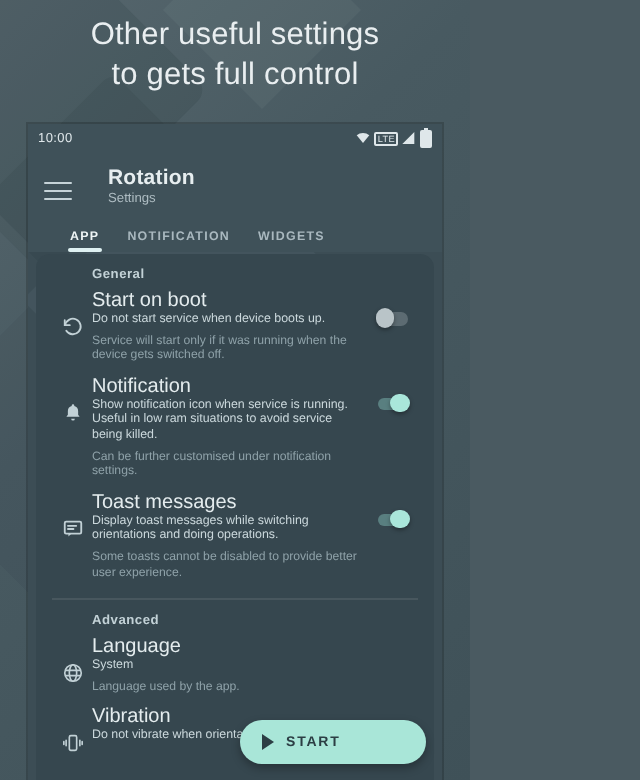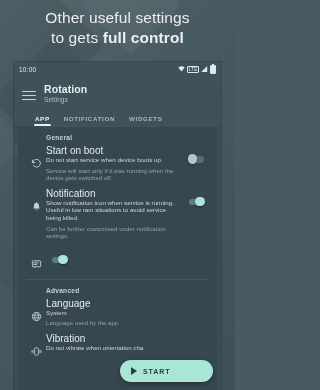--- a/index.html
+++ b/index.html
@@ -17,42 +17,42 @@
   .wm2{left:8px;top:56px;width:96px;height:96px;transform:rotate(45deg);border-radius:6px;opacity:.07;}
   .wm3{left:-26px;top:150px;width:150px;height:150px;transform:rotate(45deg);border-radius:10px;opacity:.05;}
   .wm-lite{position:absolute;background:#cfe2e6;opacity:.07;}
   .wl1{left:64px;top:118px;width:86px;height:86px;transform:rotate(45deg);}
   .wl2{left:96px;top:-30px;width:70px;height:70px;transform:rotate(45deg);opacity:.05;}
 
   
   .headline{position:absolute;left:0;right:0;top:8px;text-align:center;color:#e9eef0;line-height:1.28;z-index:6;}
   .headline .l1{font-size:15.5px;font-weight:400;letter-spacing:.1px;}
   .headline .l2{font-size:15.5px;font-weight:400;letter-spacing:.1px;}
-  .headline .l2 b{font-weight:700;margin-top:19px;}
+  .headline .l2 b{font-weight:400;margin-top:19px;}
 
   
   .phone{position:absolute;left:14px;top:62px;width:207px;height:330px;overflow:hidden;
          background:#3c4d55;box-shadow:0 0 0 1px rgba(0,0,0,.18);z-index:5;}
   .phone-overlay{position:absolute;inset:0;pointer-events:none;}
   .po1{position:absolute;left:22px;top:28px;width:120px;height:120px;background:#cfe2e6;opacity:.055;transform:rotate(45deg);}
   .po2{position:absolute;left:-30px;top:-30px;width:90px;height:90px;background:#0d1b20;opacity:.07;transform:rotate(45deg);}
 
   
   .statusbar{position:relative;height:14px;display:flex;align-items:center;justify-content:space-between;
              padding:0 5px;background:#3f5159;color:#dfe7ea;font-size:6.5px;letter-spacing:.2px;}
   .sb-right{display:flex;align-items:center;gap:2px;}
   .ic-wifi{width:7px;height:6px;}
   .ic-lte{font-size:4.6px;border:.5px solid #dfe7ea;padding:0 .5px;line-height:5px;border-radius:1px;}
   .ic-sig{width:7px;height:6px;}
   .ic-bat{width:4px;height:7px;border:.8px solid #dfe7ea;border-radius:1px;position:relative;background:#dfe7ea;}
   .ic-bat:before{content:"";position:absolute;left:1px;top:-1.6px;width:2px;height:1px;background:#dfe7ea;}
 
   
   .appbar{position:relative;background:#3f5159;padding:5px 5px 0 5px;}
-  .appbar-row{display:flex;align-items:center;gap:8px;padding:2px 0 0 3px;}
+  .appbar-row{display:flex;align-items:center;gap:18px;padding:2px 0 0 3px;}
   .hamburger{width:14px;display:flex;flex-direction:column;gap:2.6px;padding-top:4px;cursor:pointer;}
   .hamburger span{display:block;height:1.4px;background:#c6d3d8;border-radius:1px;}
   .titles{display:flex;flex-direction:column;}
   .app-title{color:#e7eef0;font-size:10.5px;font-weight:700;line-height:12px;letter-spacing:.1px;}
   .app-sub{color:#aebcc2;font-size:6.6px;line-height:9px;}
   .tabs{display:flex;align-items:flex-end;gap:14px;padding:5px 0 0 16px;height:17px;}
   .tab{color:#a9b8bf;font-size:6.2px;font-weight:700;letter-spacing:.65px;padding-bottom:4px;position:relative;cursor:pointer;}
   .tab.active{color:#eef4f5;}
   .tab.active:after{content:"";position:absolute;left:-1px;right:-1px;bottom:0;height:1.6px;background:#dff1f2;border-radius:2px;}
 
@@ -186,20 +186,25 @@
       </div>
 
       <div class="row">
         <div class="row-icon">
           <svg width="11" height="11" viewBox="0 0 24 24" fill="none" stroke="#c2d1d6" stroke-width="2">
             <rect x="3" y="4" width="18" height="13" rx="1.5"></rect>
             <path d="M6.5 8.5h9M6.5 12h6" stroke-linecap="round"></path>
             <path d="M7 17l0 3.2L10.5 17" fill="#c2d1d6" stroke="none"></path>
           </svg>
         </div>
+        <div class="row-body">
+          <div class="row-title">Toast messages</div>
+          <div class="row-desc">Display toast messages while switching orientations and doing operations.</div>
+          <div class="row-note">Some toasts cannot be disabled to provide better user experience.</div>
+        </div>
         <div class="row-ctrl">
           <div class="switch on">
               <span class="knob"></span>
             </div>
         </div>
       </div>
 
       <div class="divider"></div>
 
       <div class="section-label">Advanced</div>

